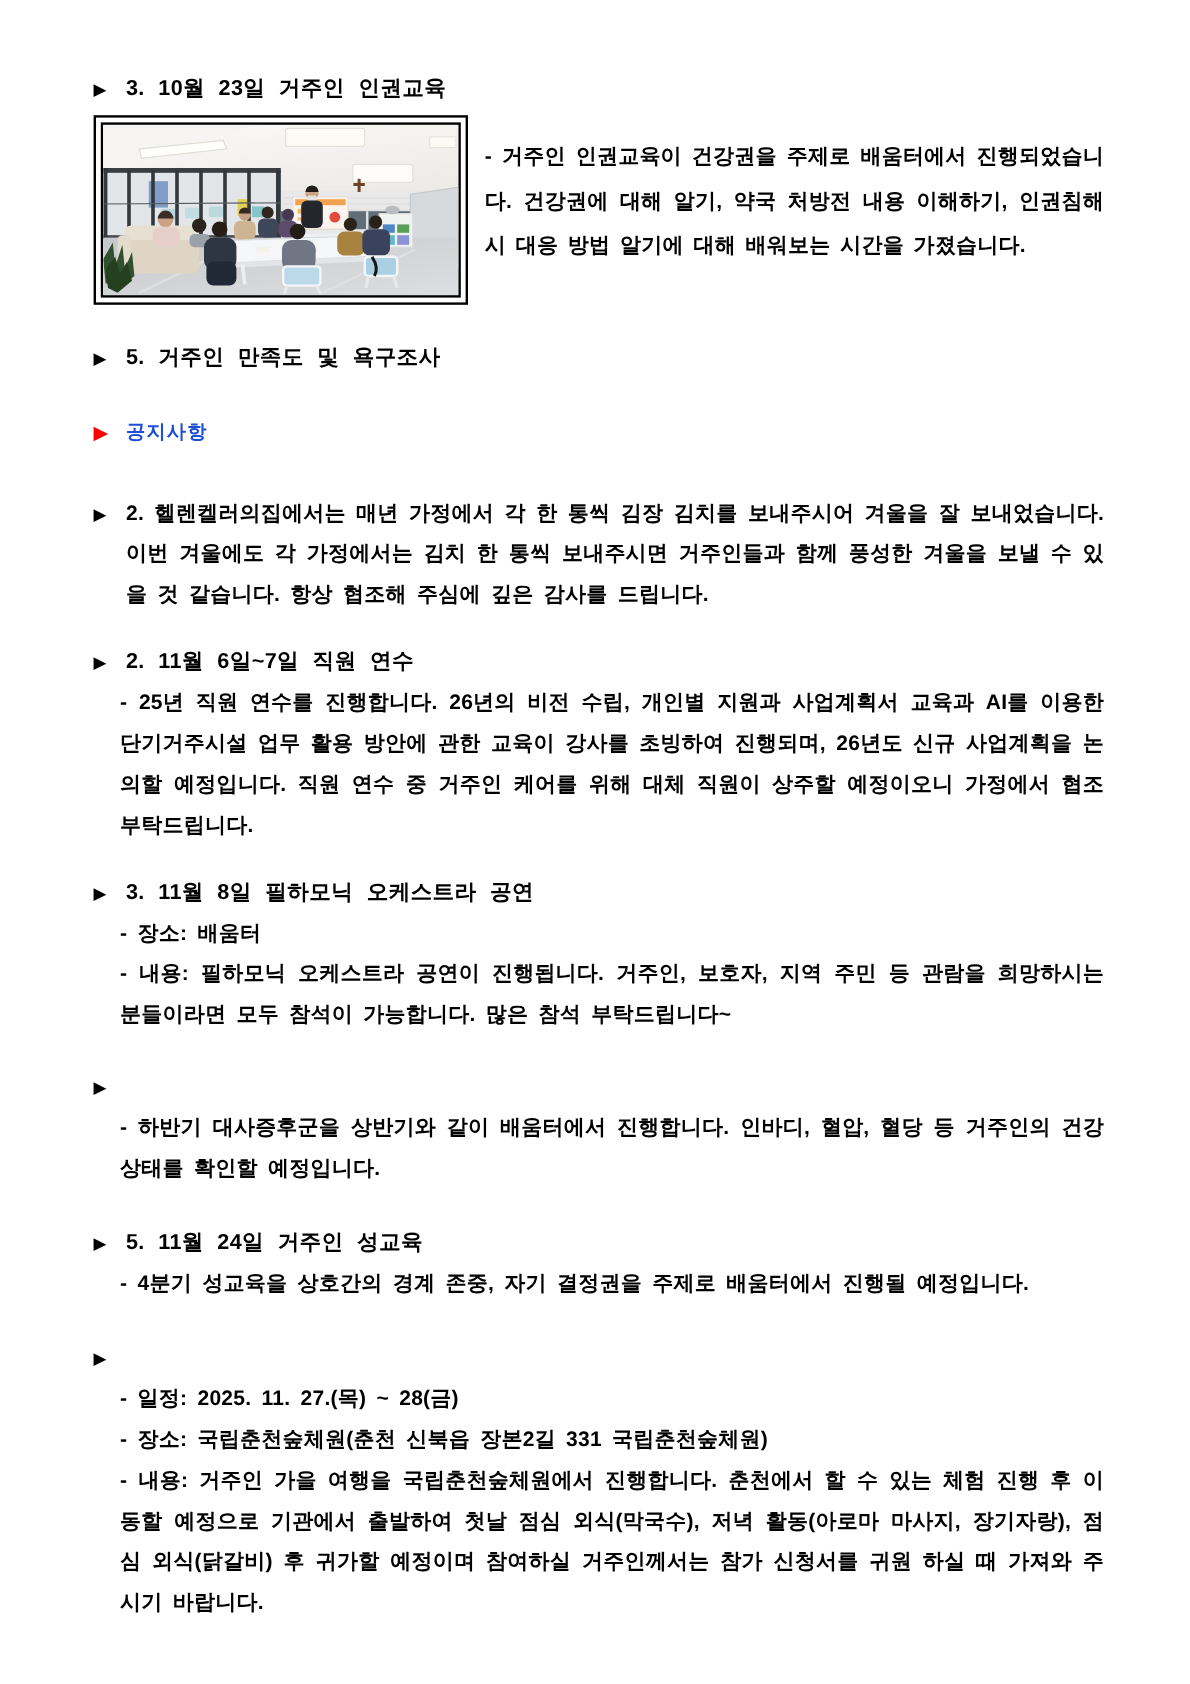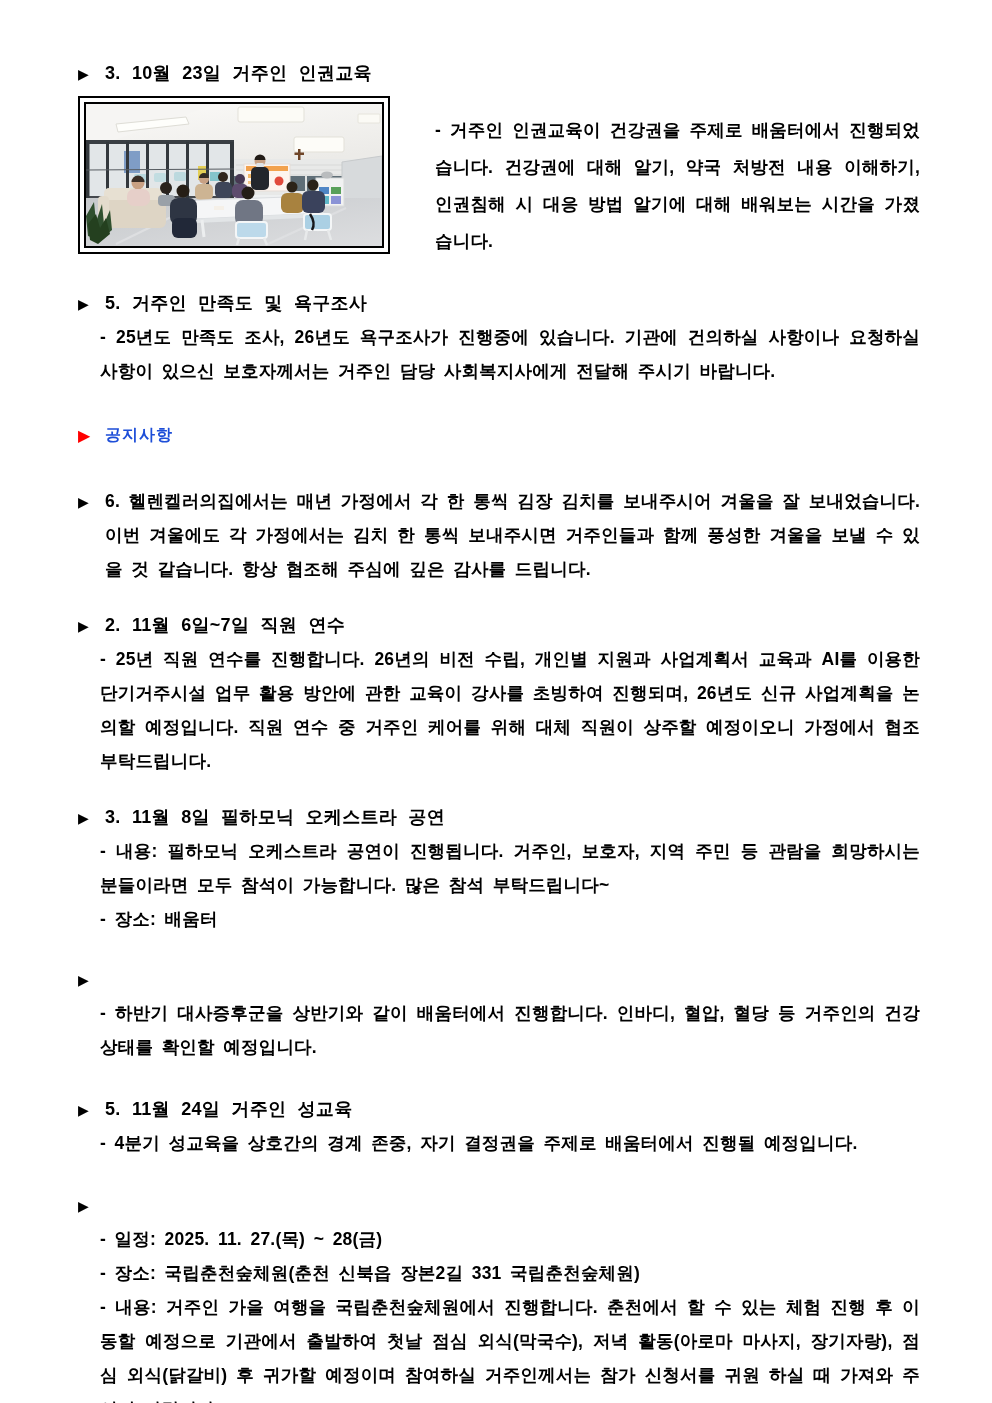--- a/index.html
+++ b/index.html
@@ -24,21 +24,21 @@
     word-spacing:4px;letter-spacing:1px;font-weight:700;
   }
   .body-par{
     margin:0;padding-left:22px;font-size:17.5px;line-height:34px;
     text-align:justify;word-spacing:3.5px;letter-spacing:0.2px;
   }
   .par-flex{
     flex:1;margin:0;font-size:17.5px;line-height:34px;text-align:justify;
     word-spacing:3.5px;letter-spacing:0.2px;
   }
-  .photo-row{display:flex;margin-top:6px;gap:31px;}
+  .photo-row{display:flex;margin-top:6px;}
   .photo-frame{
     flex:0 0 auto;width:312px;height:158px;border:2px solid #000;
     background:#fff;padding:4px;margin:0;
   }
   .photo-inner{width:100%;height:100%;border:2px solid #000;overflow:hidden;}
   .photo-inner svg{display:block;width:100%;height:100%;}
   .photo-cap{
     flex:1;margin:0;padding:16px 0 0 14px;font-size:17.5px;line-height:37px;
     text-align:justify;word-spacing:3px;letter-spacing:0.2px;
   } .mt22{margin-top:22px;}
@@ -183,48 +183,47 @@
       </figure>
       <p class="photo-cap">- 거주인 인권교육이 건강권을 주제로 배움터에서 진행되었습니다. 건강권에 대해 알기, 약국 처방전 내용 이해하기, 인권침해 시 대응 방법 알기에 대해 배워보는 시간을 가졌습니다.</p>
     </div>
   </section>
 
   <section class="mt26">
     <div class="row">
       <span class="bullet">▶</span>
       <h2 class="sec-title">5. 거주인 만족도 및 욕구조사</h2>
     </div>
-    <p class="body-par">- 25년도 만족도 조사, 26년도 욕구조사가 진행중에 있습니다. 기관에 건의하실 사항이나 요청하실 사항이 있으신 보호자께서는 거주인 담당 사회복지사에게 전달해 주시기 바랍니다.</p>
   </section>
 
   <div class="row mt28">
     <span class="bullet red">▶</span>
     <h2 class="notice-heading-text">공지사항</h2>
   </div>
 
   <section class="row mt30">
     <span class="bullet">▶</span>
-    <p class="par-flex">6. 헬렌켈러의집에서는 매년 가정에서 각 한 통씩 김장 김치를 보내주시어 겨울을 잘 보내었습니다. 이번 겨울에도 각 가정에서는 김치 한 통씩 보내주시면 거주인들과 함께 풍성한 겨울을 보낼 수 있을 것 같습니다. 항상 협조해 주심에 깊은 감사를 드립니다.</p>
+    <p class="par-flex">2. 헬렌켈러의집에서는 매년 가정에서 각 한 통씩 김장 김치를 보내주시어 겨울을 잘 보내었습니다. 이번 겨울에도 각 가정에서는 김치 한 통씩 보내주시면 거주인들과 함께 풍성한 겨울을 보낼 수 있을 것 같습니다. 항상 협조해 주심에 깊은 감사를 드립니다.</p>
   </section>
 
   <section class="mt22">
     <div class="row">
       <span class="bullet">▶</span>
       <h2 class="sec-title">2. 11월 6일~7일 직원 연수</h2>
     </div>
     <p class="body-par">- 25년 직원 연수를 진행합니다. 26년의 비전 수립, 개인별 지원과 사업계획서 교육과 AI를 이용한 단기거주시설 업무 활용 방안에 관한 교육이 강사를 초빙하여 진행되며, 26년도 신규 사업계획을 논의할 예정입니다. 직원 연수 중 거주인 케어를 위해 대체 직원이 상주할 예정이오니 가정에서 협조 부탁드립니다.</p>
   </section>
 
   <section class="mt22">
     <div class="row">
       <span class="bullet">▶</span>
       <h2 class="sec-title">3. 11월 8일 필하모닉 오케스트라 공연</h2>
     </div>
+    <p class="body-par">- 장소: 배움터</p>
     <p class="body-par">- 내용: 필하모닉 오케스트라 공연이 진행됩니다. 거주인, 보호자, 지역 주민 등 관람을 희망하시는 분들이라면 모두 참석이 가능합니다. 많은 참석 부탁드립니다~</p>
-    <p class="body-par">- 장소: 배움터</p>
   </section>
 
   <section class="mt26">
     <div class="row">
       <span class="bullet">▶</span>
     </div>
     <p class="body-par">- 하반기 대사증후군을 상반기와 같이 배움터에서 진행합니다. 인바디, 혈압, 혈당 등 거주인의 건강상태를 확인할 예정입니다.</p>
   </section>
 
   <section class="mt28">

